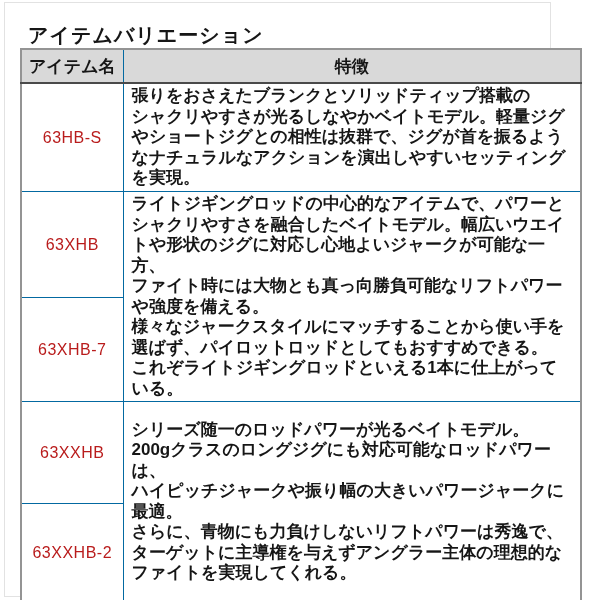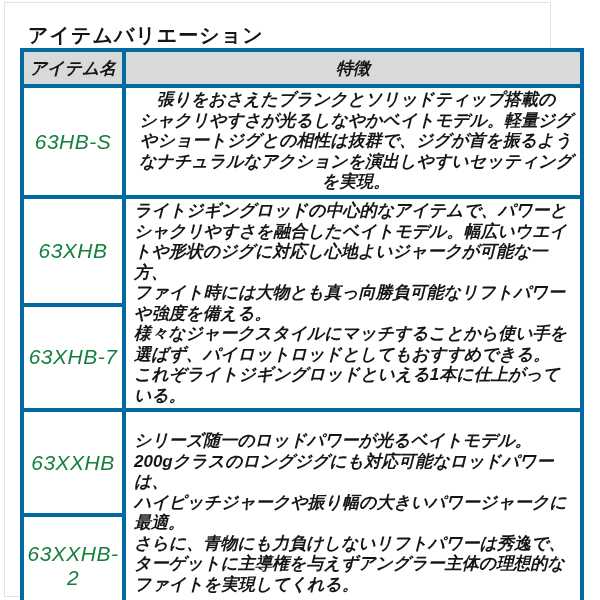--- a/index.html
+++ b/index.html
@@ -31,52 +31,51 @@
     left:20px;top:48px;
     width:560px;
     border-collapse:collapse;
     table-layout:fixed;
     border:2px solid #949494;
     background:#ffffff;
   }
   col.col-item{width:102px;}
   col.col-feat{width:458px;}
   th,td{
-    border:4px solid #0369a1;
+    border:1px solid #0369a1;
     vertical-align:middle;
     padding:0;
-    font-style:italic;
   }
   thead th{
     height:32px;
     background:#d9d9d9;
     font-size:17px;
     font-weight:bold;
     text-align:center;
     border-bottom:2px solid #4a4a4a;
     color:#161616;
   }
   td.item-cell{
     text-align:center;
-    font-size:21px;
+    font-size:16px;
     font-weight:400;
     letter-spacing:0.5px;
-    color:#15803d;
+    color:#b91c1c;
   }
   td.feat-cell{
     font-size:17px;
     font-weight:bold;
     line-height:20.5px;
     text-align:left;
     padding:2px 2px 2px 8px;
     white-space:pre-line;
     color:#161616;
     overflow:hidden;
   }
-  tr.r1 td{height:103px;text-align:center;}
+  tr.r1 td{height:103px;}
   tr.r2 td{height:99px;}
   tr.r3 td{height:97px;}
   tr.r4 td{height:101px;}
   tr.r5 td{height:97px;}
 </style>
 </head>
 <body>
 
 <div class="page">
   <div class="page-frame"></div>

